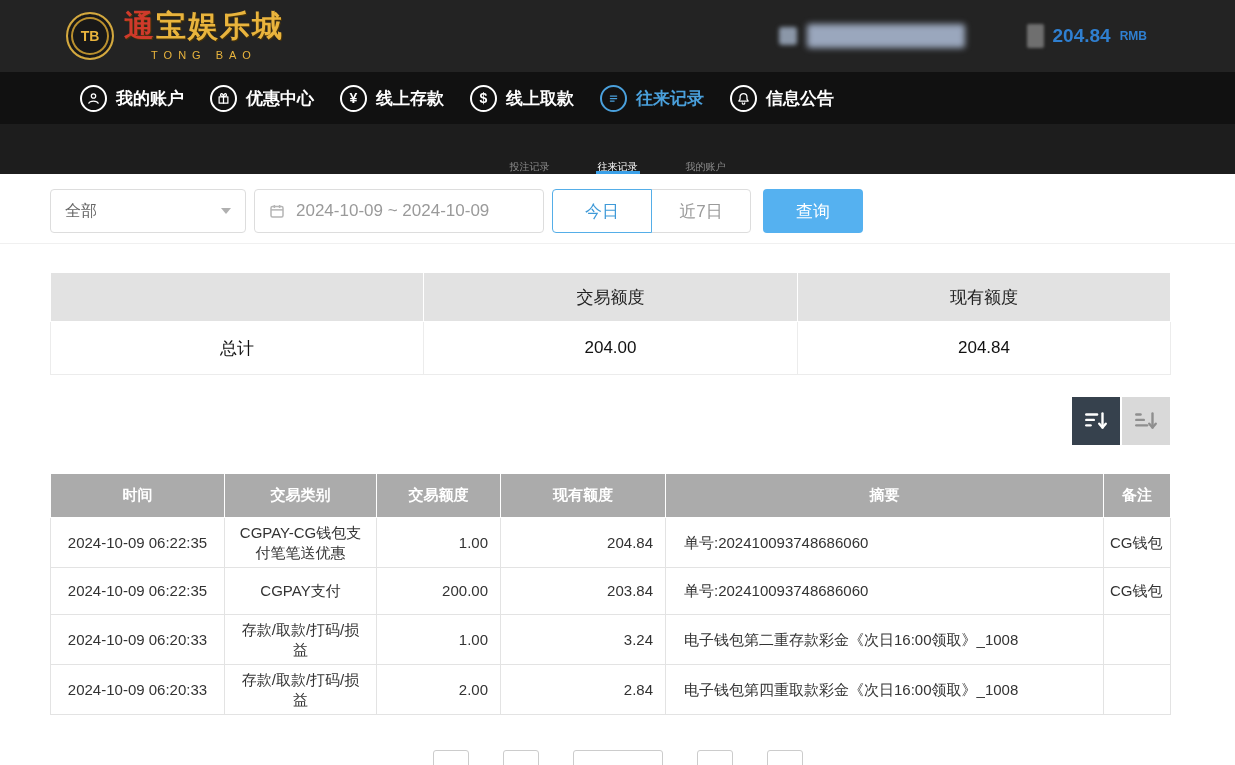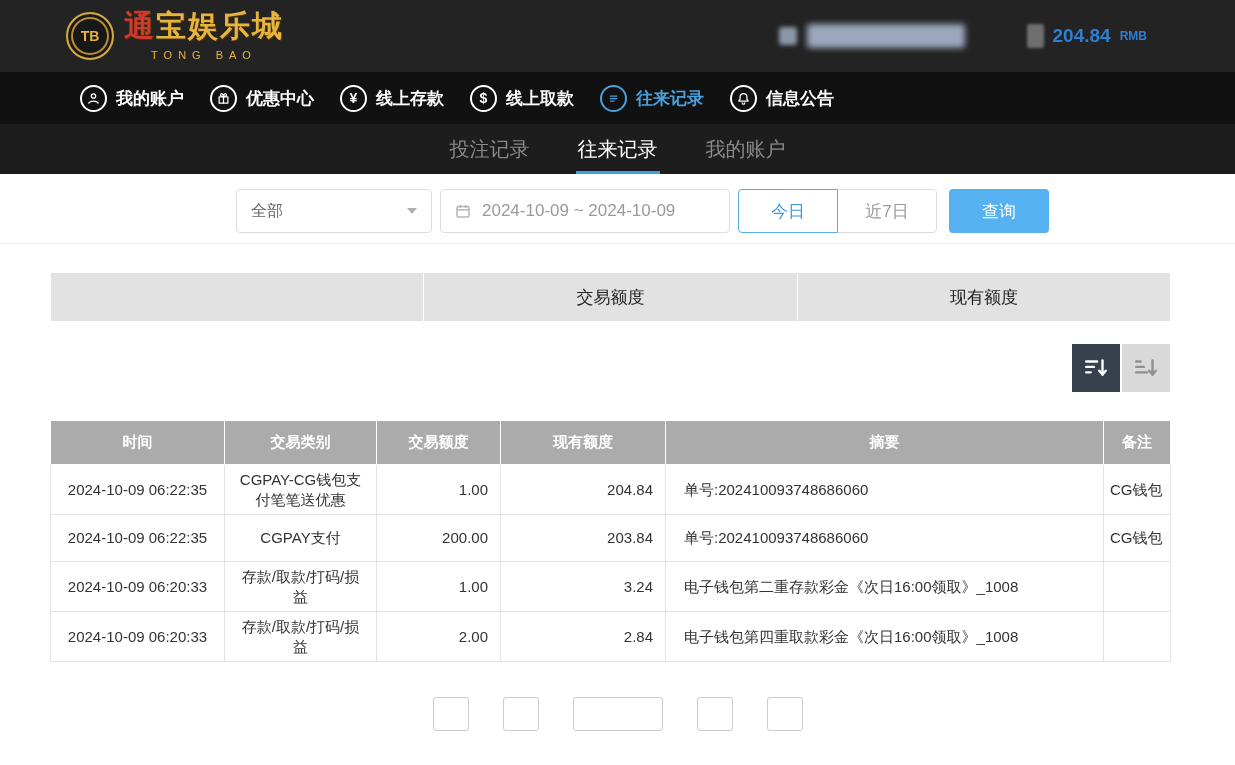--- a/index.html
+++ b/index.html
@@ -32,26 +32,26 @@
   .mainnav { height:52px; background:#111; display:flex; align-items:center; padding-left:80px; gap:26px; }
   .nav-item { display:flex; align-items:center; gap:9px; color:#fff; font-size:17px; font-weight:bold; cursor:pointer; white-space:nowrap; }
   .nav-item.active { color:#4aa0dc; }
   .icon-circle { width:27px; height:27px; border-radius:50%; border:2px solid currentColor;
                  display:flex; align-items:center; justify-content:center; flex:0 0 auto; }
   .icon-circle svg { width:15px; height:15px; stroke:currentColor; fill:none; stroke-width:2; stroke-linecap:round; stroke-linejoin:round; }
   .icon-circle .glyph { font-size:14px; font-weight:bold; line-height:1; }
 
   
   .subnav { height:50px; background:#1d1d1d; display:flex; justify-content:center; gap:44px; }
-  .tab { color:#8a8a8a; font-size:20px; display:flex; align-items:center; position:relative; cursor:pointer; padding:0 2px; }
+  .tab { color:#8a8a8a; font-size:10px; display:flex; align-items:flex-end; position:relative; cursor:pointer; padding:0 2px; }
   .tab.active { color:#fff; }
   .tab.active::after { content:""; position:absolute; left:0; right:0; bottom:0; height:3px; background:#3aa0e8; }
 
   
-  .filters { display:flex; align-items:center; padding:15px 0 0 50px;justify-content:center; }
+  .filters { display:flex; align-items:center; padding:15px 0 0 50px; }
   .select-box { width:196px; height:44px; border:1px solid #ddd; border-radius:4px;
                 display:flex; align-items:center; justify-content:space-between;
                 padding:0 14px; color:#666; font-size:16px; cursor:pointer; background:#fff; }
   .tri-down { width:0; height:0; border-left:5px solid transparent; border-right:5px solid transparent; border-top:6px solid #b0b0b0; }
   .date-box { width:290px; height:44px; border:1px solid #ddd; border-radius:4px; margin-left:8px;
               display:flex; align-items:center; gap:10px; padding:0 13px; color:#9a9a9a; font-size:17px; cursor:pointer; background:#fff; }
   .date-box svg { width:18px; height:18px; stroke:#b5b5b5; fill:none; stroke-width:2; }
   .quick { display:flex; margin-left:8px; }
   .quick-btn { width:100px; height:44px; border:1px solid #ddd; background:#fff; color:#9a9a9a;
                font-size:17px; display:flex; align-items:center; justify-content:center; cursor:pointer; }
@@ -211,20 +211,25 @@
         <col style="width:373px">
         <col style="width:374px">
         <col style="width:373px">
       </colgroup>
     <tbody>
         <tr>
       <th></th>
       <th>交易额度</th>
       <th>现有额度</th>
     </tr>
+    <tr>
+      <td>总计</td>
+      <td>204.00</td>
+      <td>204.84</td>
+    </tr>
   </tbody>
     </table>
 
   <div class="sort-row">
     <div class="sort-btn dark">
       <svg viewBox="0 0 24 24">
           <line x1="3" y1="6" x2="13" y2="6"></line>
           <line x1="3" y1="11" x2="10" y2="11"></line>
           <line x1="3" y1="16" x2="7" y2="16"></line>
           <line x1="18" y1="5" x2="18" y2="18"></line>

